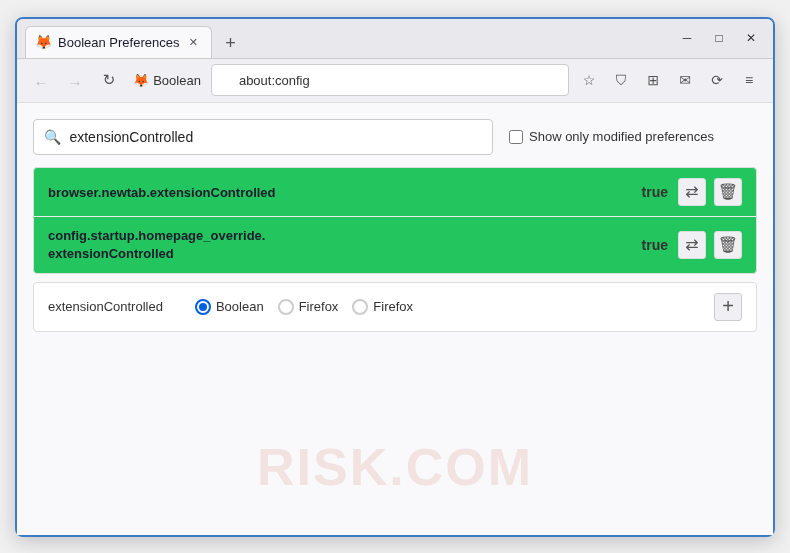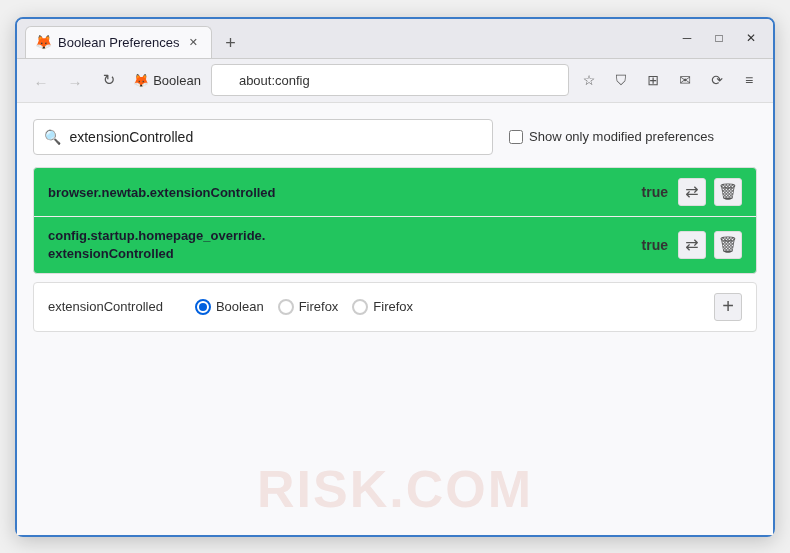--- a/index.html
+++ b/index.html
@@ -179,21 +179,21 @@
       flex: 1;
       background: #f9f9fb;
       padding: 16px;
       position: relative;
       overflow: hidden;
     }
 
     
     .watermark {
       position: absolute;
-      bottom: 16px;
+      bottom: 38px;
       left: 50%;
       transform: translateX(-50%);
       font-size: 52px;
       font-weight: bold;
       color: rgba(200, 100, 80, 0.15);
       white-space: nowrap;
       pointer-events: none;
       letter-spacing: 2px;
     }
 

